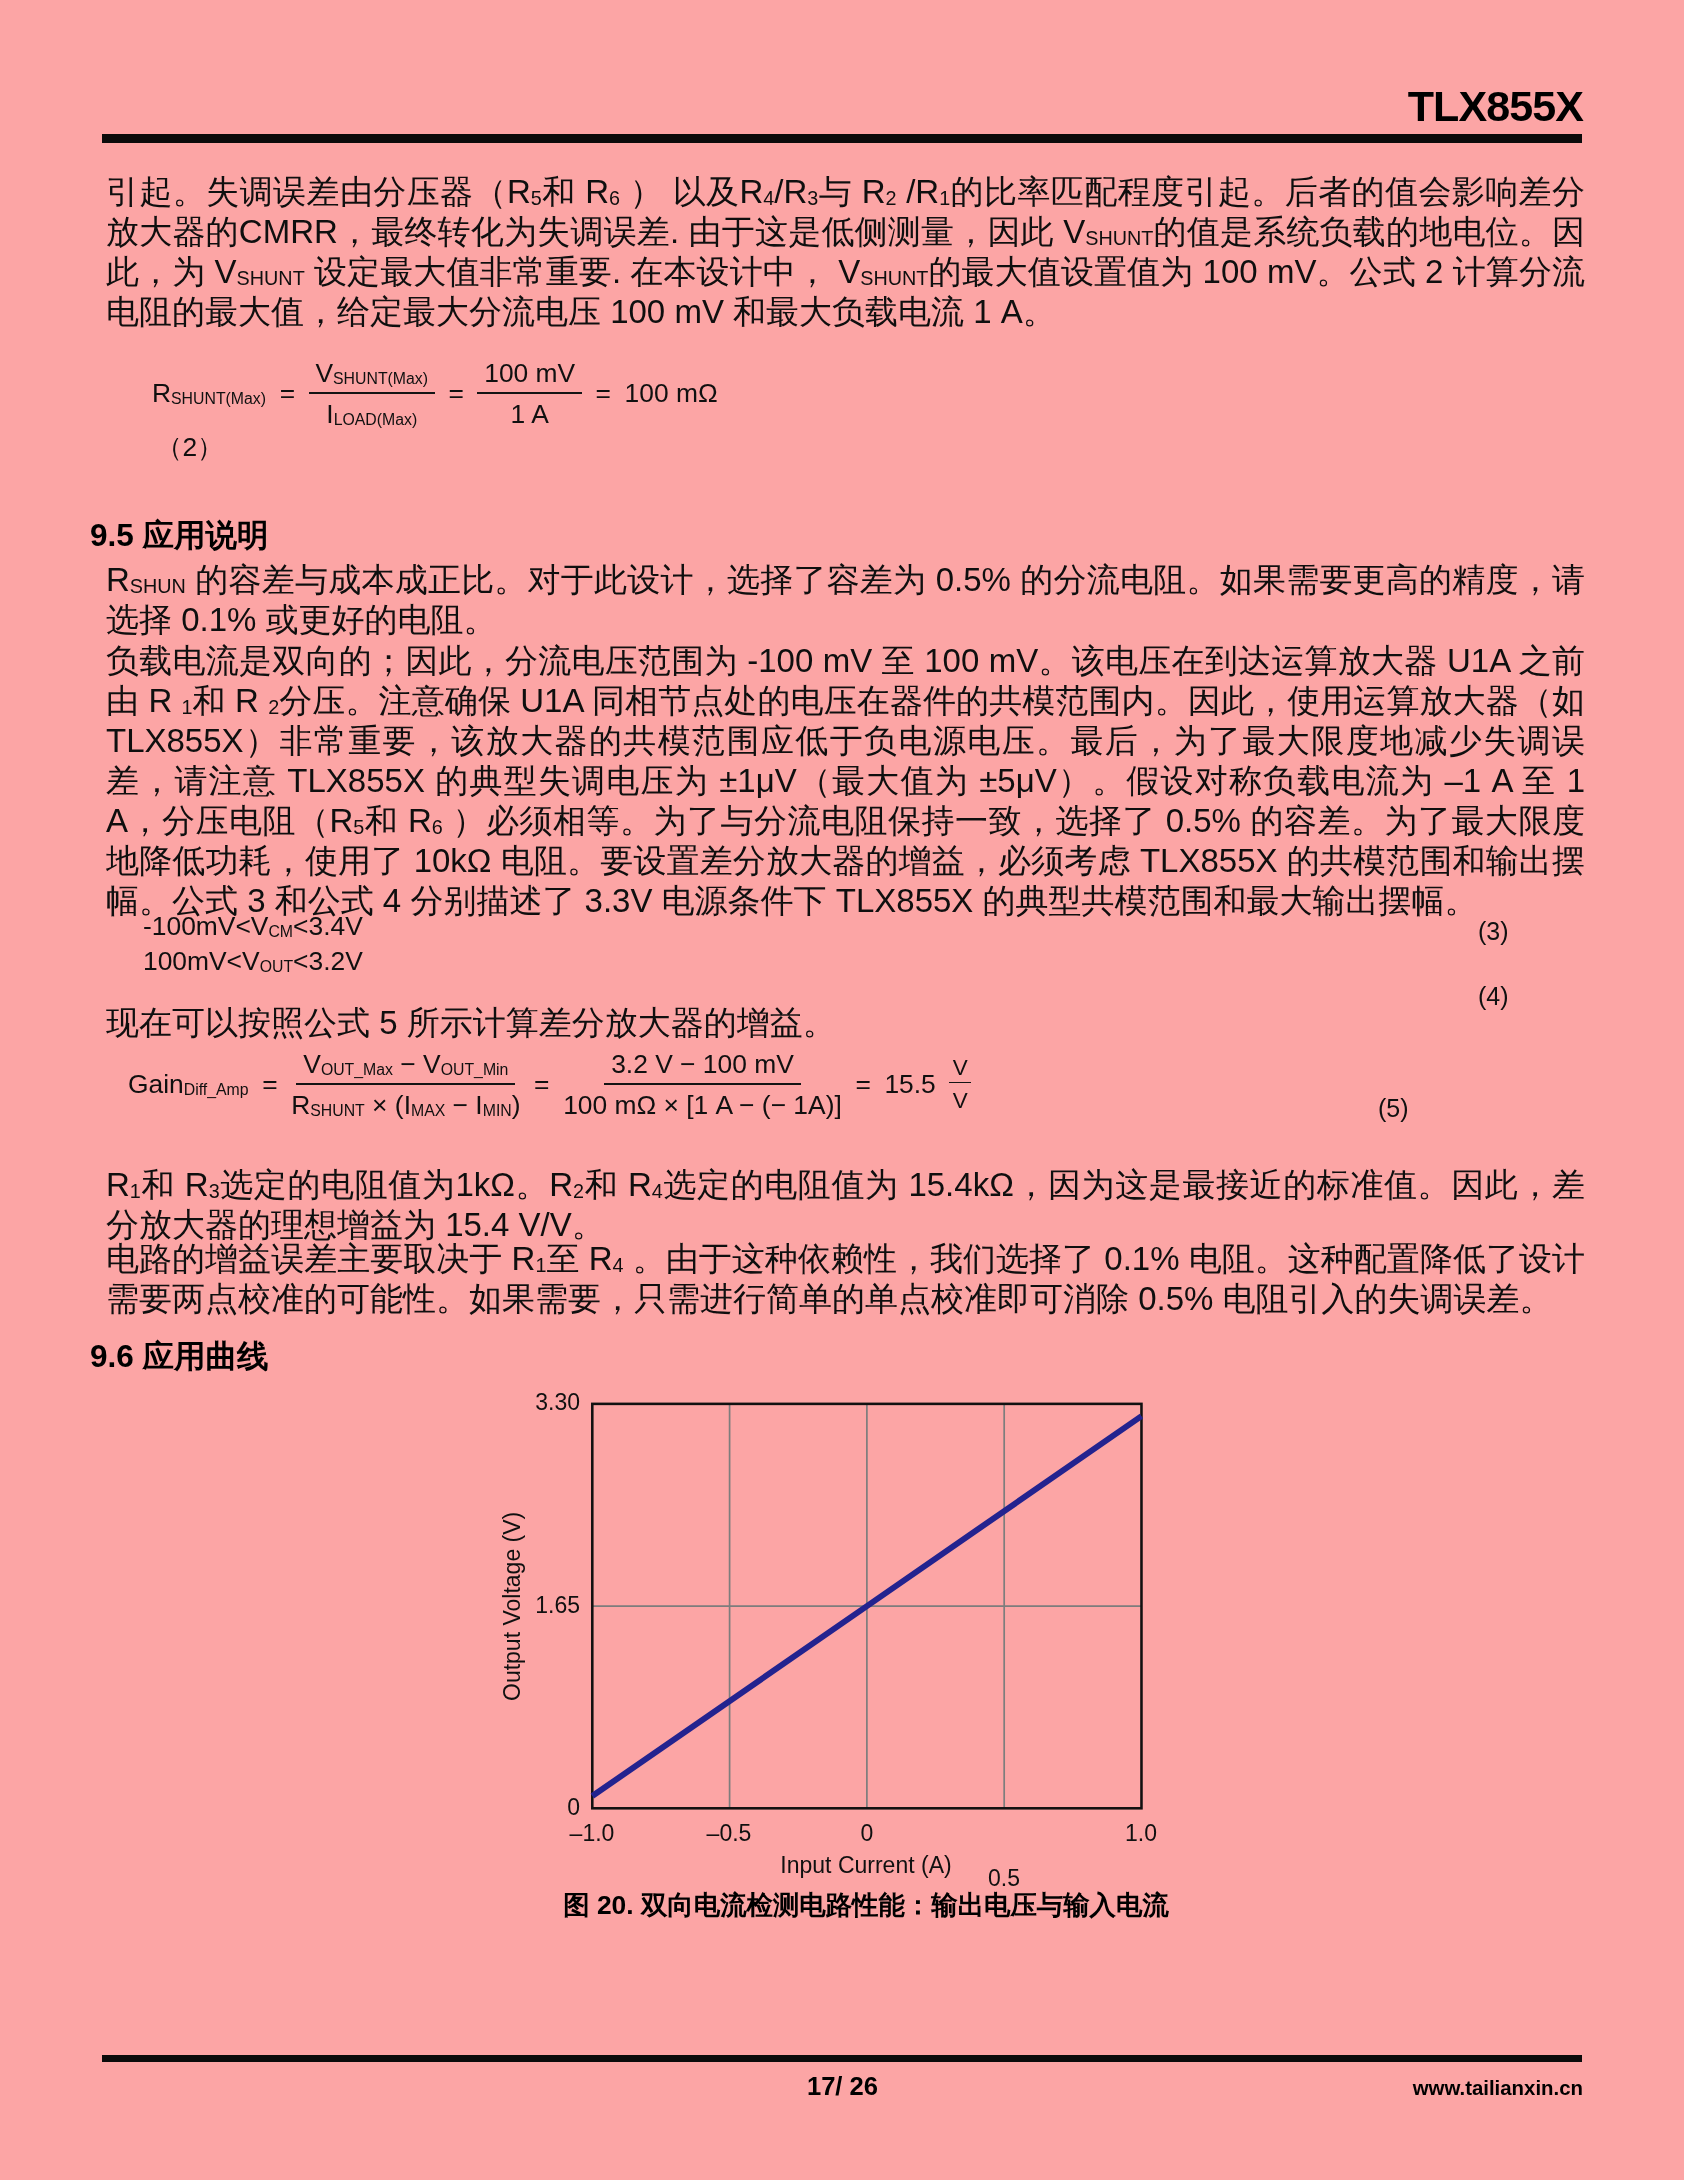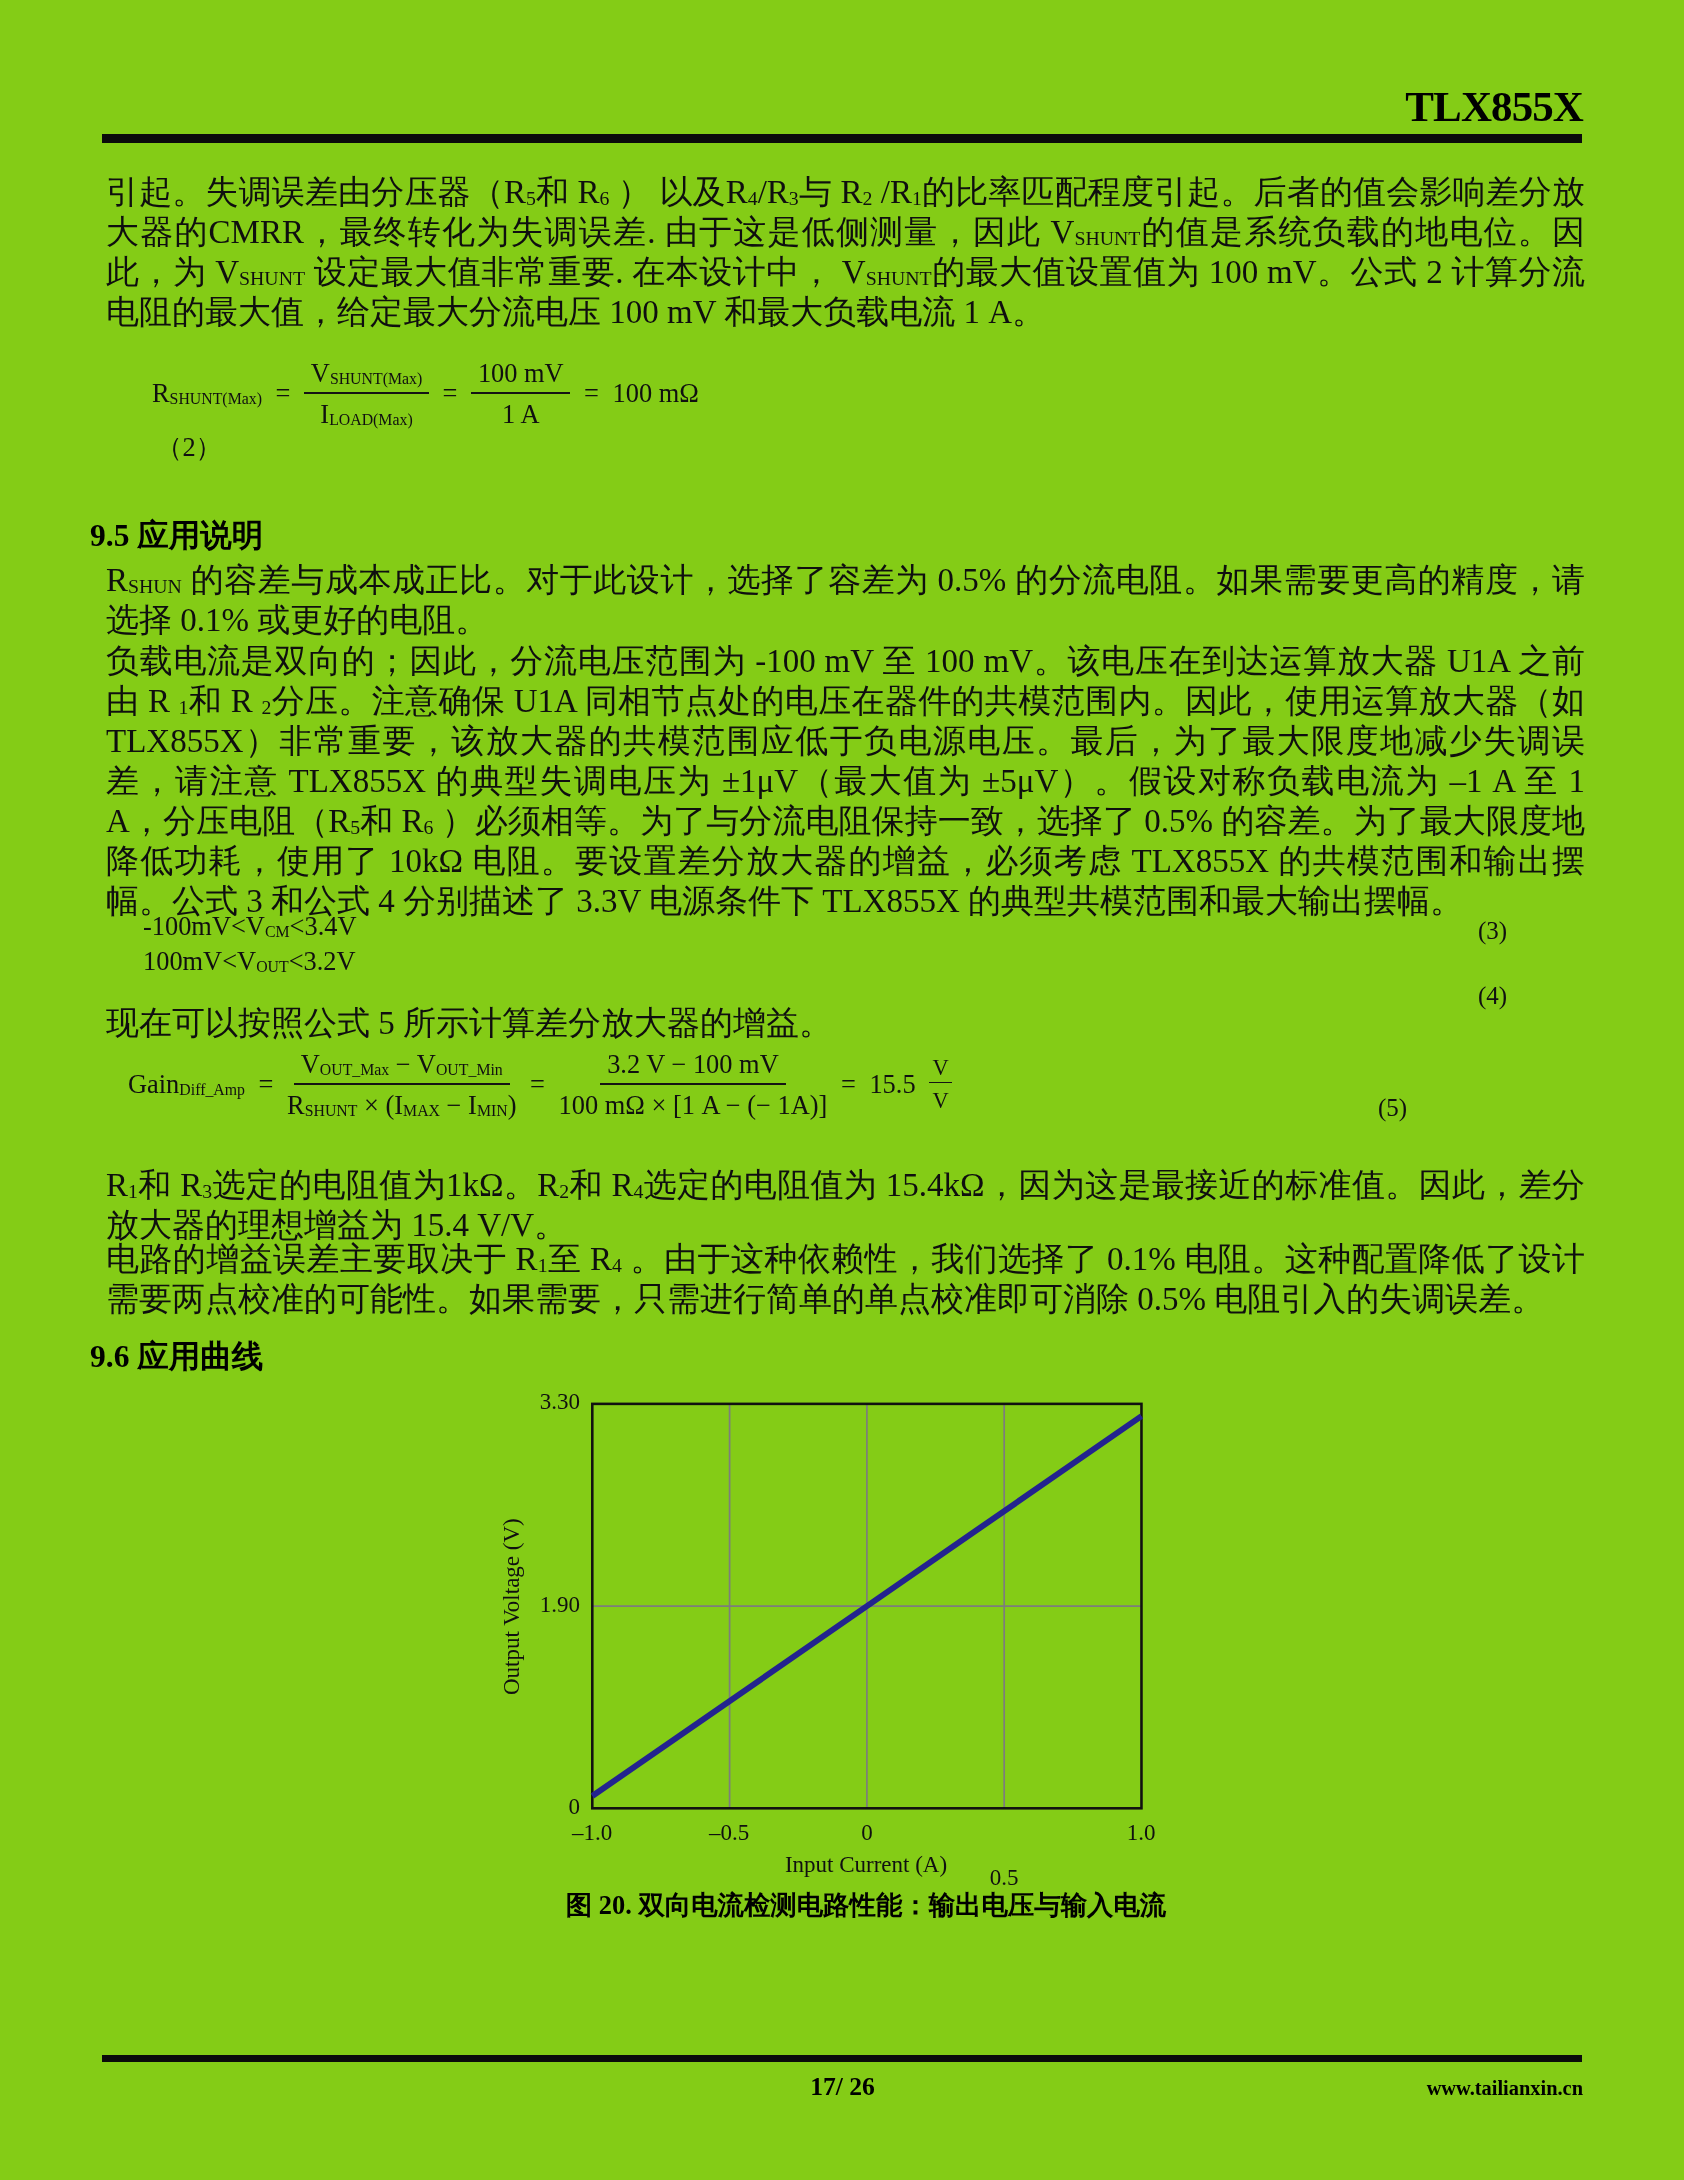--- a/index.html
+++ b/index.html
@@ -1,18 +1,18 @@
 <!DOCTYPE html>
 <html style="font-size:13.6px"><head>
 <meta charset="utf-8">
 <style>
   html,body{margin:0;padding:0;background:#e8e8e8;}
   #page{
-    position:relative;width:1685px;height:2181px;background:#84cc16;
-    font-family:Liberation Serif, serif;color:#0f0f0f;overflow:hidden;
+    position:relative;width:1685px;height:2181px;background:#fca5a5;
+    font-family:Liberation Sans, sans-serif;color:#0f0f0f;overflow:hidden;
   }
   
   .doc-title{position:absolute;top:82px;right:102px;font-size:43px;font-weight:bold;letter-spacing:-0.9px;color:#000;}
   .rule{position:absolute;left:102px;width:1480px;background:#0b0b0b;}
   .rule.header{top:134px;height:8.5px;}
   .rule.footer{top:2055px;height:6.8px;}
   
   .para{position:absolute;left:106px;width:1479px;font-size:33px;line-height:40px;text-align:justify;}
   sub{font-size:0.60em;vertical-align:-0.12em;line-height:0;text-align:center;}
   
@@ -108,21 +108,21 @@
         <line x1="457.5" y1="48" x2="457.5" y2="523" stroke="#7d7d7d" stroke-width="2"></line>
         <line x1="618.75" y1="48" x2="618.75" y2="523" stroke="#7d7d7d" stroke-width="2"></line>
         <line x1="135" y1="285.5" x2="780" y2="285.5" stroke="#7d7d7d" stroke-width="2"></line>
         <rect x="135" y="48" width="645" height="475" fill="none" stroke="#111" stroke-width="3"></rect>
         <polyline points="135,508.6060606060606 457.5,285.5 780,62.39393939393934" fill="none" stroke="#23238f" stroke-width="7"></polyline>
       </svg>
     <div class="y-title">Output Voltage (V)</div>
     <div class="x-title">Input Current (A)</div>
     <div class="fig-caption">图 20. 双向电流检测电路性能：输出电压与输入电流</div>
   <div class="ytick" style="top: 431px;">0</div>
-      <div class="ytick" style="top: 229px;">1.90</div>
+      <div class="ytick" style="top: 229px;">1.65</div>
       <div class="ytick" style="top: 26.4px;">3.30</div>
       <div class="xtick" style="left: 115px;">–1.0</div>
       <div class="xtick" style="left: 252px;">–0.5</div>
       <div class="xtick" style="left: 390px;">0</div>
       <div class="xtick" style="left: 527px; margin-top: 45px;">0.5</div>
       <div class="xtick" style="left: 664px;">1.0</div>
     </div>
 
   <div class="rule footer"></div>
   <div class="page-num">17/ 26</div>

